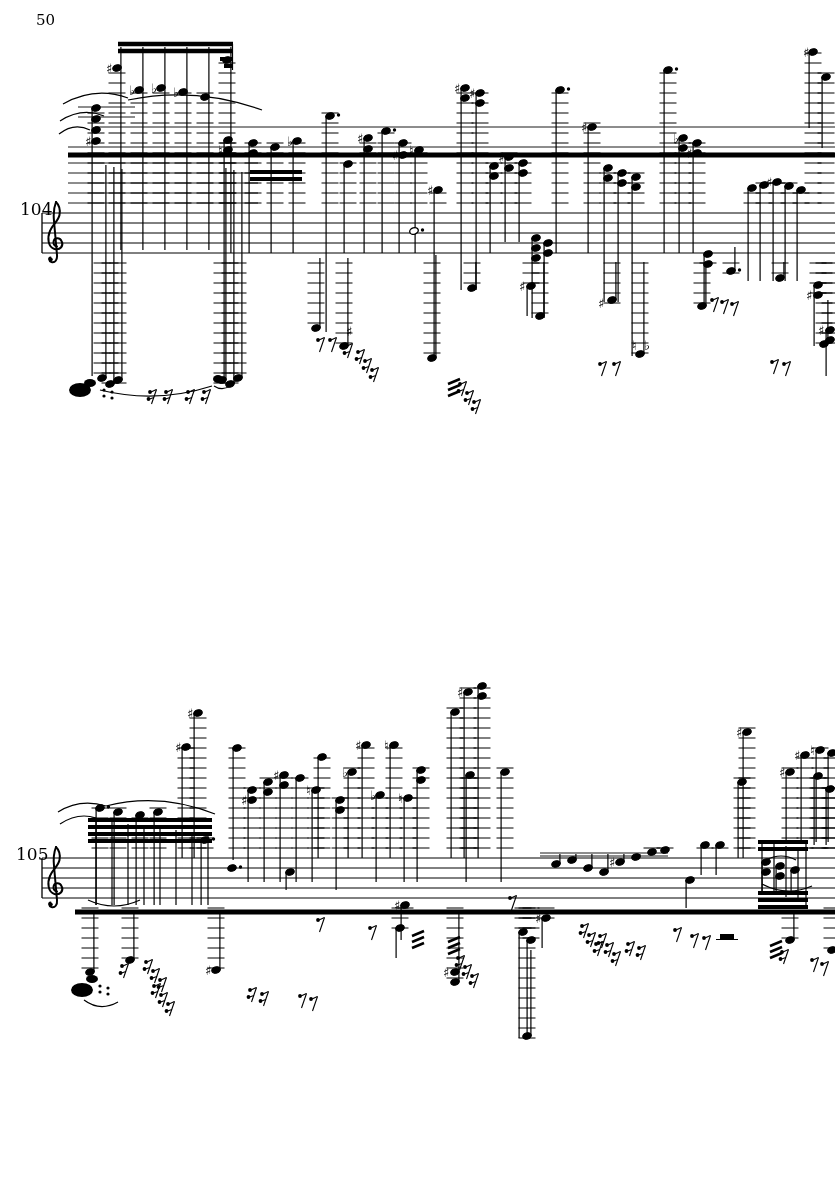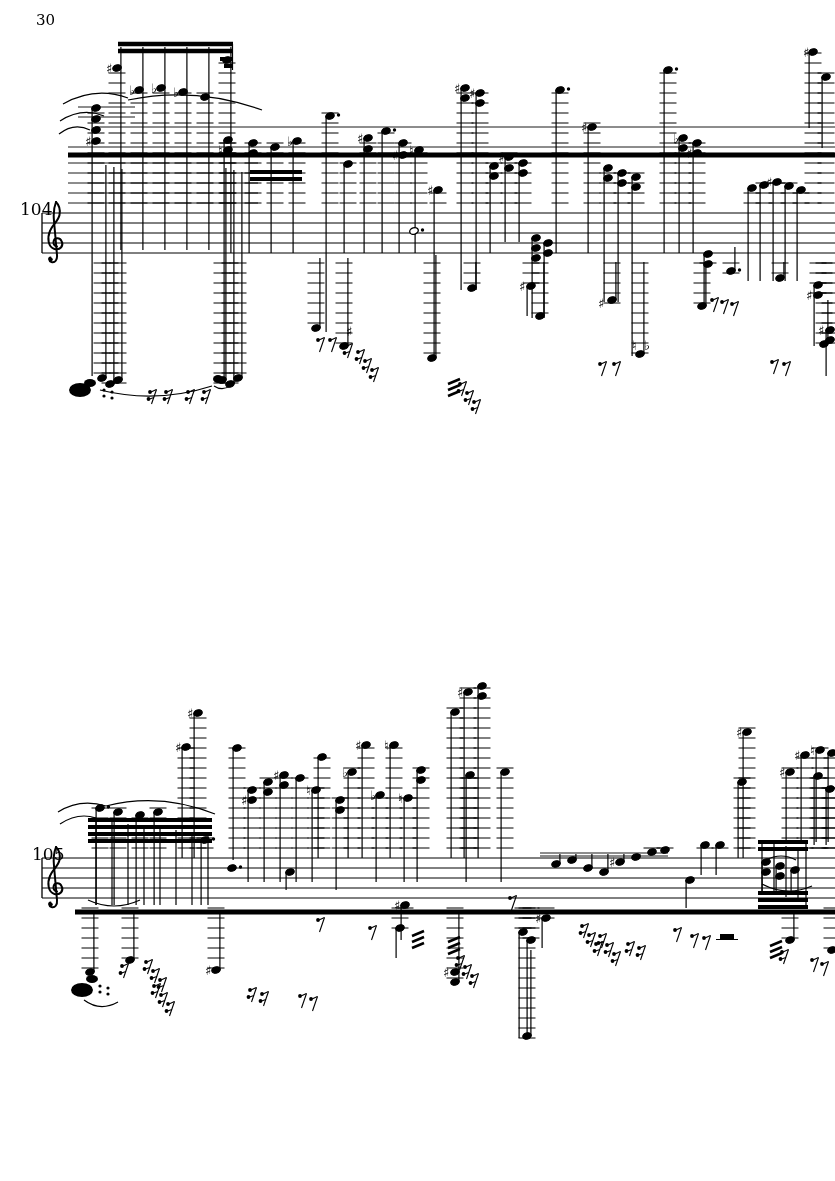--- a/index.html
+++ b/index.html
@@ -1,21 +1,21 @@
 <!DOCTYPE html>
 <html><head>
 <meta charset="utf-8">
 <style>
   html,body{margin:0;padding:0;background:#ffffff;}
   .page{position:relative;width:835px;height:1181px;background:#ffffff;color:#000;
         font-family:"DejaVu Serif",serif;overflow:hidden;}
   .pagenum{position:absolute;left:36px;top:11px;font-size:15px;}
   .mnum{position:absolute;font-size:17px;}
   #m1{left:20px;top:199px;}
-  #m2{left:16px;top:844px;margin-left:16px;}
+  #m2{left:16px;top:844px;}
   svg#score{position:absolute;left:0;top:0;}
 </style>
 </head>
 <body>
 
 <div class="page">
   <svg id="score" width="835" height="1181" viewBox="0 0 835 1181">
       <g>
         <line x1="42" y1="213" x2="835" y2="213" stroke="#000" stroke-width="1"></line>
         <line x1="42" y1="223" x2="835" y2="223" stroke="#000" stroke-width="1"></line>
@@ -1860,16 +1860,16 @@
         <text x="346" y="336" font-size="13px" font-family="&quot;DejaVu Sans&quot;,sans-serif" fill="#000">♯</text>
         <text x="632" y="350" font-size="13px" font-family="&quot;DejaVu Sans&quot;,sans-serif" fill="#000">♮</text>
         <text x="644" y="350" font-size="13px" font-family="&quot;DejaVu Sans&quot;,sans-serif" fill="#000">♭</text>
         <ellipse cx="80" cy="390" rx="11" ry="7" fill="#000"></ellipse>
         <ellipse cx="90" cy="383" rx="6" ry="4" fill="#000"></ellipse>
         <ellipse cx="218" cy="379" rx="5" ry="4" fill="#000"></ellipse>
         <ellipse cx="82" cy="990" rx="11" ry="7" fill="#000"></ellipse>
         <ellipse cx="92" cy="979" rx="6" ry="4" fill="#000"></ellipse>
       </g>
     </svg>
-  <div class="pagenum">30</div>
+  <div class="pagenum">50</div>
   <div class="mnum" id="m1">104</div>
   <div class="mnum" id="m2">105</div>
 </div>
 
 </body></html>

